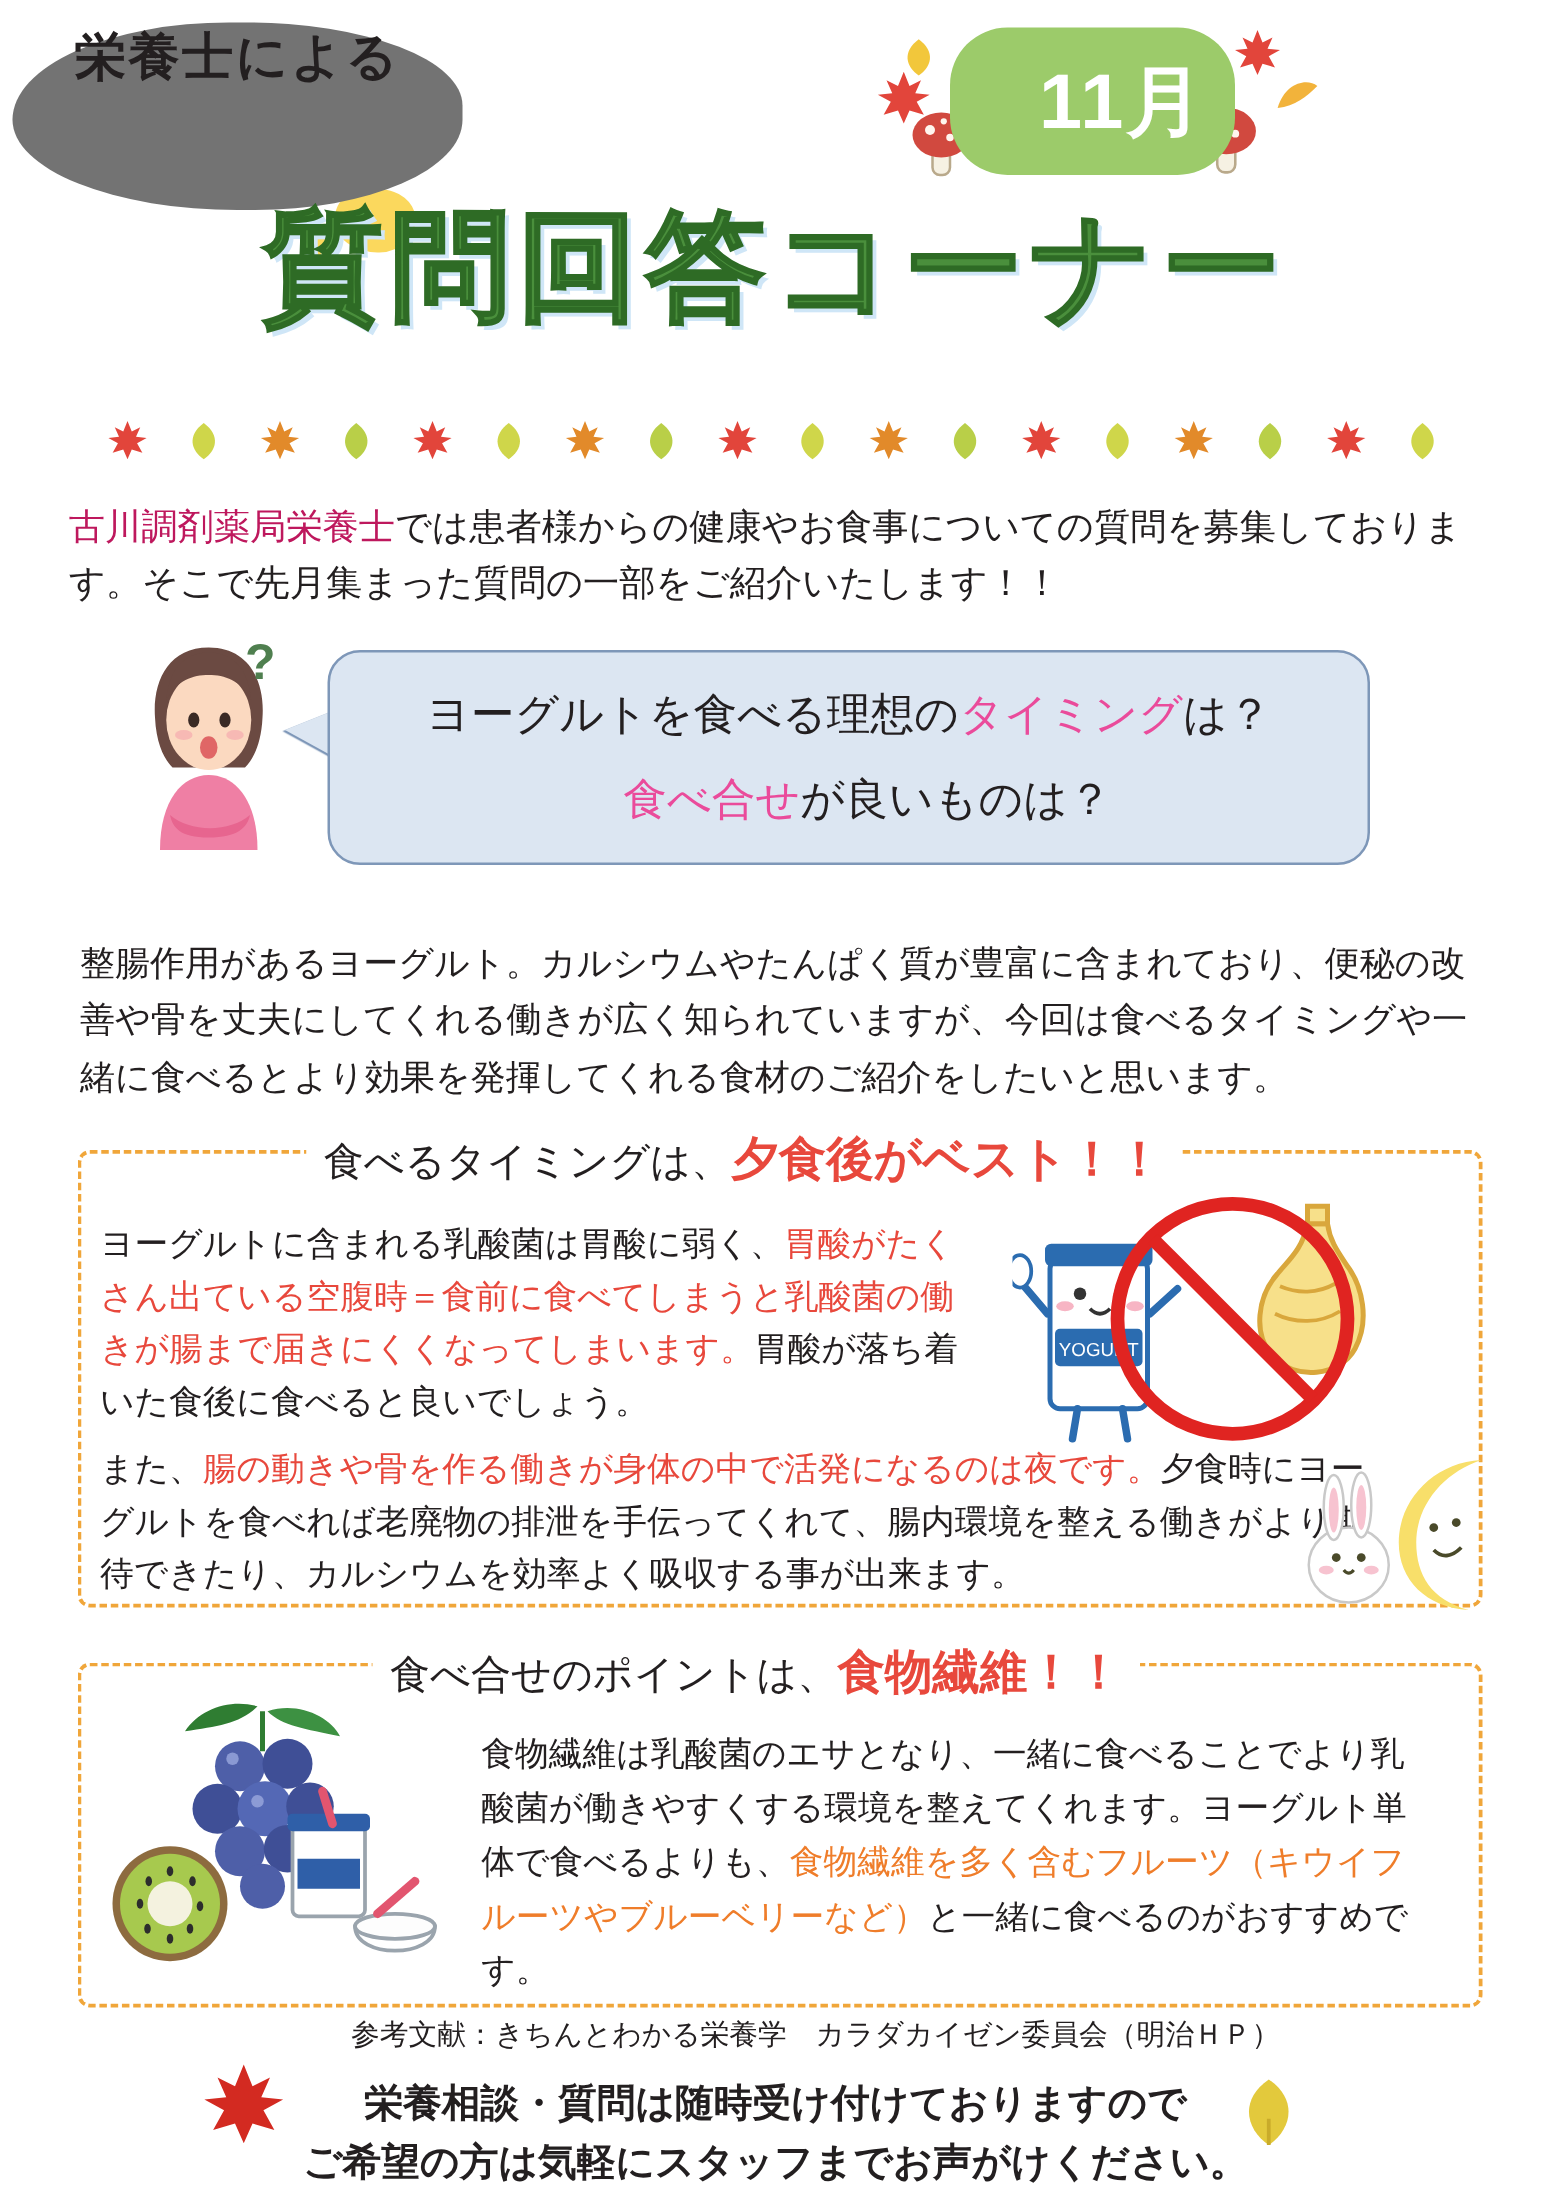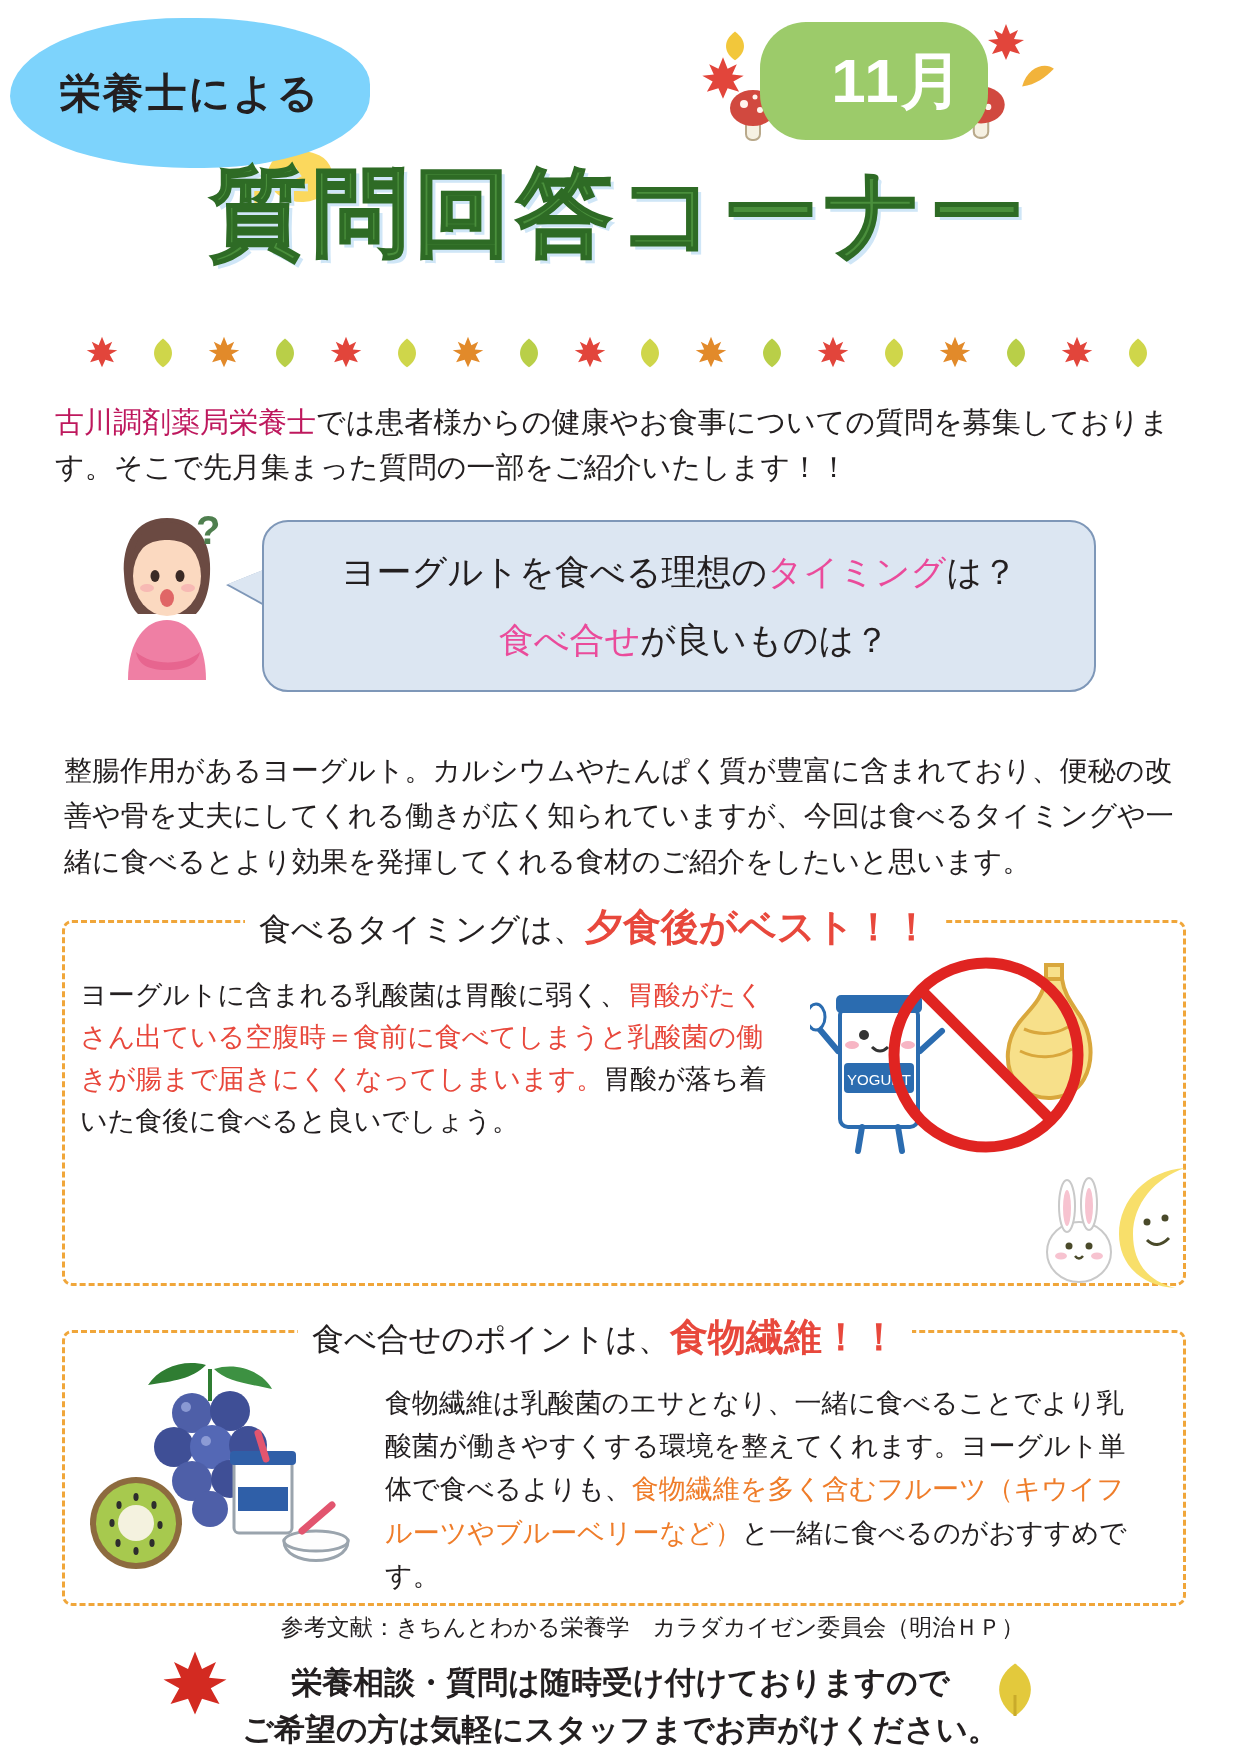--- a/index.html
+++ b/index.html
@@ -10,22 +10,22 @@
     position:relative;overflow:hidden;
     color:#231f20;
   }
   .page{position:relative;width:1241px;height:1754px;}
 
   
   .header{position:relative;height:380px;}
 
   .bubble-title{
     position:absolute;left:10px;top:18px;width:360px;height:150px;
-    background:#7dd3fc;border-radius:50% 50% 48% 52%/54% 46% 50% 50%;
-    display:flex;align-items:center;justify-content:center;
+    background:#737373;border-radius:50% 50% 48% 52%/54% 46% 50% 50%;
+    display:flex;align-items:flex-start;justify-content:center;
   }
   .bubble-title span{
     font-size:41px;font-weight:bold;letter-spacing:2px;color:#231f20;
   }
   .bubble-tail{
     position:absolute;left:268px;top:150px;width:64px;height:52px;
     background:#fbd85d;border-radius:60% 40% 55% 45%/55% 45% 60% 40%;
     transform:rotate(18deg);
   }
   .bubble-tail2{
@@ -288,20 +288,23 @@
 
   <div class="box box1"></div>
   <div class="box-head bh1">
     <span>食べるタイミングは、</span><span class="big">夕食後がベスト！！</span>
   </div>
 
   <div class="b1-text">
     <span>ヨーグルトに含まれる乳酸菌は胃酸に弱く、</span><span class="red">胃酸がたくさん出ている空腹時＝食前に食べてしまうと乳酸菌の働きが腸まで届きにくくなってしまいます。</span><span>胃酸が落ち着いた食後に食べると良いでしょう。</span>
   </div>
 
+  <div class="b1-text2">
+    <span>また、</span><span class="red">腸の動きや骨を作る働きが身体の中で活発になるのは夜です。</span><span>夕食時にヨーグルトを食べれば老廃物の排泄を手伝ってくれて、腸内環境を整える働きがより期待できたり、カルシウムを効率よく吸収する事が出来ます。</span>
+  </div>
 
   <svg class="yogurt-ill" viewBox="0 0 330 215">
 
     <g>
       <rect x="30" y="52" width="78" height="120" rx="8" fill="#ffffff" stroke="#2b6cb0" stroke-width="4"></rect>
       <rect x="26" y="40" width="86" height="18" rx="5" fill="#2b6cb0"></rect>
       <rect x="34" y="108" width="70" height="30" rx="4" fill="#2b6cb0"></rect>
       <text x="69" y="130" font-size="15" fill="#ffffff" text-anchor="middle" font-family="Liberation Sans, sans-serif">YOGURT</text>
       <circle cx="54" cy="80" r="5" fill="#333"></circle>
       <circle cx="86" cy="80" r="5" fill="#333"></circle>

